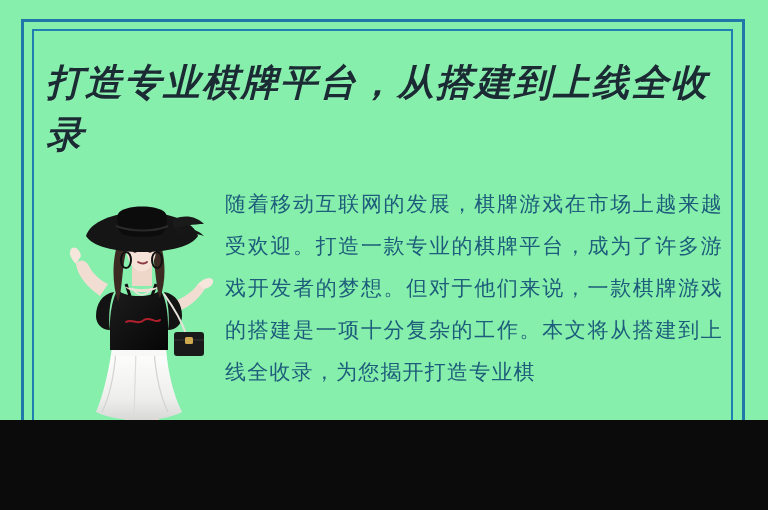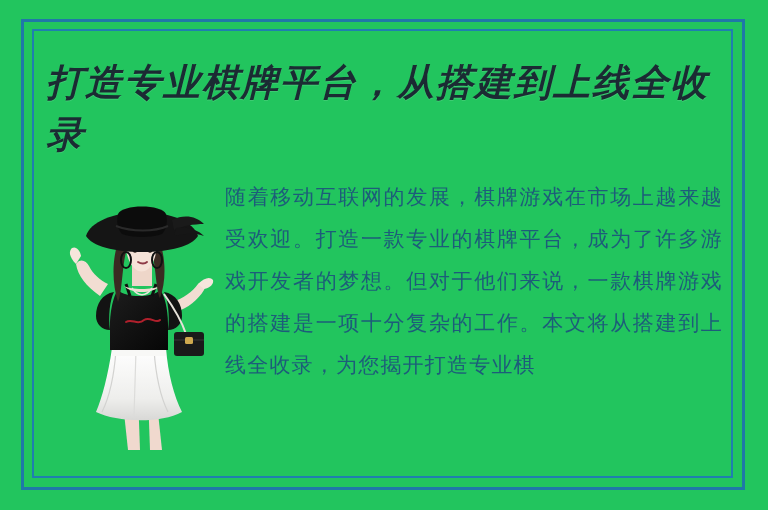--- a/index.html
+++ b/index.html
@@ -4,23 +4,23 @@
 <style>
   html, body {
     margin: 0;
     padding: 0;
     background: #0b0b0b;
   }
 
   #poster {
     position: relative;
     width: 768px;
-    height: 510px;
+    height: 420px;
     overflow: hidden;
-    background: #22c55e;
+    background: #86efac;
     font-family: "DejaVu Sans", "Liberation Sans", sans-serif;
   }
 
   
   .frame {
     position: absolute;
     border-style: solid;
     pointer-events: none;
   }
   .frame-outer {
@@ -57,21 +57,21 @@
     letter-spacing: 2px;
     color: #1b2b33;
     text-shadow: 0 1px 0 rgba(255,255,255,0.12);
     white-space: normal;
   }
 
   
   .body-text {
     position: absolute;
     left: 225px;
-    top: 176px;
+    top: 183px;
     width: 498px;
     margin: 0;
     font-family: "DejaVu Sans", "Liberation Sans", sans-serif;
     font-size: 21px;
     line-height: 42px;
     letter-spacing: 1.2px;
     color: #1d5c7a;
     text-align: justify;
     text-justify: inter-character;
     max-height: 294px;

